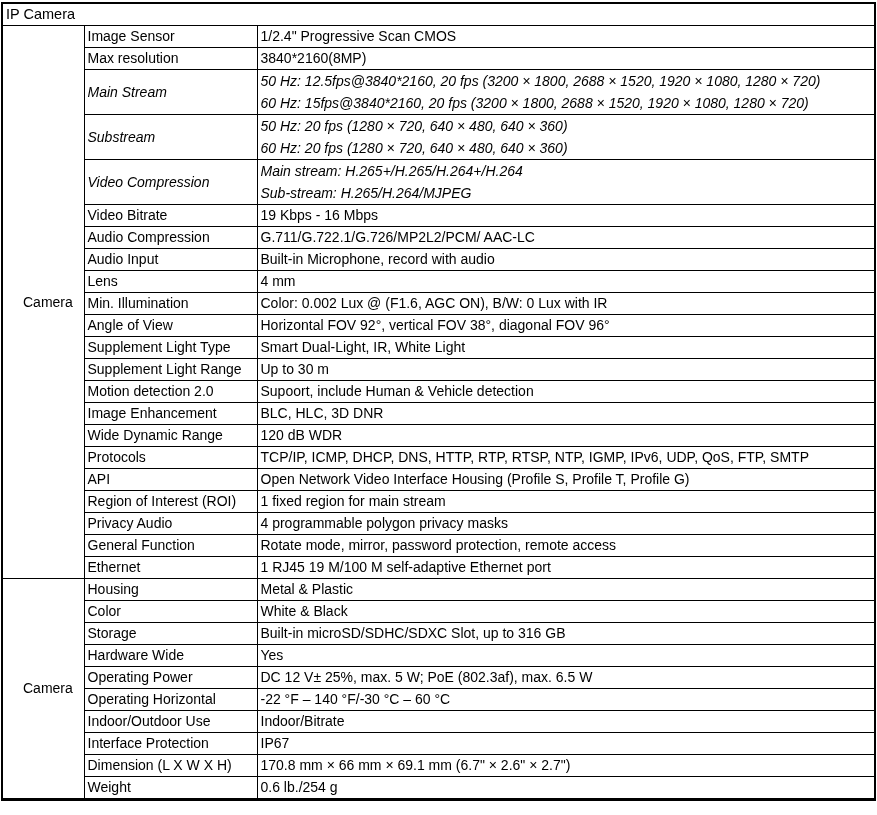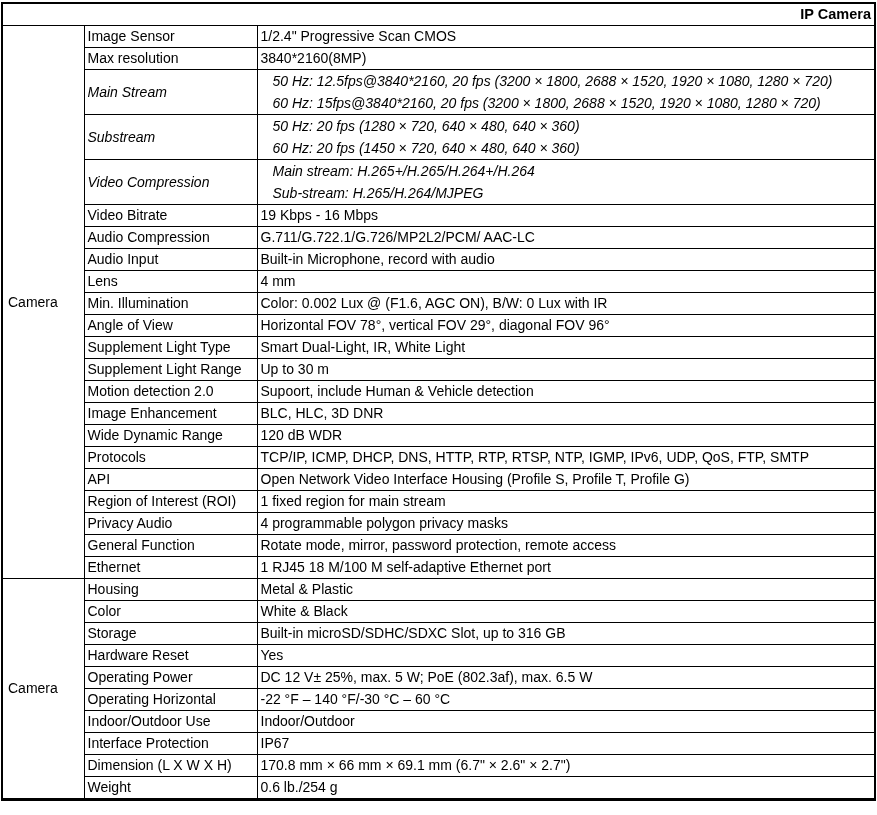--- a/index.html
+++ b/index.html
@@ -17,29 +17,29 @@
   }
   td {
     border: 1px solid #000;
     padding: 0 3px;
     vertical-align: middle;
     overflow: hidden;
     white-space: nowrap;
     line-height: 21px;
   }
   tr.hdr td {
-    font-weight: bold;
-    text-align: right;
+    font-weight: normal;
+    text-align: left;
     height: 20px;
     font-size: 14.5px;
   }
   tr.r1 { height: 22px; }
   tr.r2 { height: 44px; font-style: italic; }
-  td.grp { padding-left: 5px; }
-  td.val .line { line-height: 22px; margin-left: 12px; }
+  td.grp { padding-left: 20px; }
+  td.val .line { line-height: 22px; }
 </style>
 </head>
 <body>
 
 <table class="spec">
   <colgroup>
     <col style="width:82px">
     <col style="width:173px">
     <col>
   </colgroup>
@@ -61,21 +61,21 @@
       <td class="lbl">Main Stream</td>
       <td class="val">
         <div class="line">50 Hz: 12.5fps@3840*2160, 20 fps (3200 × 1800, 2688 × 1520, 1920 × 1080, 1280 × 720)</div>
         <div class="line">60 Hz: 15fps@3840*2160, 20 fps (3200 × 1800, 2688 × 1520, 1920 × 1080, 1280 × 720)</div>
       </td>
     </tr>
     <tr class="r2">
       <td class="lbl">Substream</td>
       <td class="val">
         <div class="line">50 Hz: 20 fps (1280 × 720, 640 × 480, 640 × 360)</div>
-        <div class="line">60 Hz: 20 fps (1450 × 720, 640 × 480, 640 × 360)</div>
+        <div class="line">60 Hz: 20 fps (1280 × 720, 640 × 480, 640 × 360)</div>
       </td>
     </tr>
     <tr class="r2">
       <td class="lbl">Video Compression</td>
       <td class="val">
         <div class="line">Main stream: H.265+/H.265/H.264+/H.264</div>
         <div class="line">Sub-stream: H.265/H.264/MJPEG</div>
       </td>
     </tr>
     <tr class="r1">
@@ -93,21 +93,21 @@
     <tr class="r1">
       <td class="lbl">Lens</td>
       <td class="val">4 mm</td>
     </tr>
     <tr class="r1">
       <td class="lbl">Min. Illumination</td>
       <td class="val">Color: 0.002 Lux @ (F1.6, AGC ON), B/W: 0 Lux with IR</td>
     </tr>
     <tr class="r1">
       <td class="lbl">Angle of View</td>
-      <td class="val">Horizontal FOV 78°, vertical FOV 29°, diagonal FOV 96°</td>
+      <td class="val">Horizontal FOV 92°, vertical FOV 38°, diagonal FOV 96°</td>
     </tr>
     <tr class="r1">
       <td class="lbl">Supplement Light Type</td>
       <td class="val">Smart Dual-Light, IR, White Light</td>
     </tr>
     <tr class="r1">
       <td class="lbl">Supplement Light Range</td>
       <td class="val">Up to 30 m</td>
     </tr>
     <tr class="r1">
@@ -137,51 +137,51 @@
     <tr class="r1">
       <td class="lbl">Privacy Audio</td>
       <td class="val">4 programmable polygon privacy masks</td>
     </tr>
     <tr class="r1">
       <td class="lbl">General Function</td>
       <td class="val">Rotate mode, mirror, password protection, remote access</td>
     </tr>
     <tr class="r1">
       <td class="lbl">Ethernet</td>
-      <td class="val">1 RJ45 18 M/100 M self-adaptive Ethernet port</td>
+      <td class="val">1 RJ45 19 M/100 M self-adaptive Ethernet port</td>
     </tr>
 
     <tr class="r1">
       <td class="grp" rowspan="10">Camera</td>
       <td class="lbl">Housing</td>
       <td class="val">Metal &amp; Plastic</td>
     </tr>
     <tr class="r1">
       <td class="lbl">Color</td>
       <td class="val">White &amp; Black</td>
     </tr>
     <tr class="r1">
       <td class="lbl">Storage</td>
       <td class="val">Built-in microSD/SDHC/SDXC Slot, up to 316 GB</td>
     </tr>
     <tr class="r1">
-      <td class="lbl">Hardware Reset</td>
+      <td class="lbl">Hardware Wide</td>
       <td class="val">Yes</td>
     </tr>
     <tr class="r1">
       <td class="lbl">Operating Power</td>
       <td class="val">DC 12 V± 25%, max. 5 W; PoE (802.3af), max. 6.5 W</td>
     </tr>
     <tr class="r1">
       <td class="lbl">Operating Horizontal</td>
       <td class="val">-22 °F – 140 °F/-30 °C – 60 °C</td>
     </tr>
     <tr class="r1">
       <td class="lbl">Indoor/Outdoor Use</td>
-      <td class="val">Indoor/Outdoor</td>
+      <td class="val">Indoor/Bitrate</td>
     </tr>
     <tr class="r1">
       <td class="lbl">Interface Protection</td>
       <td class="val">IP67</td>
     </tr>
     <tr class="r1">
       <td class="lbl">Dimension (L X W X H)</td>
       <td class="val">170.8 mm × 66 mm × 69.1 mm (6.7" × 2.6" × 2.7")</td>
     </tr>
     <tr class="r1">

